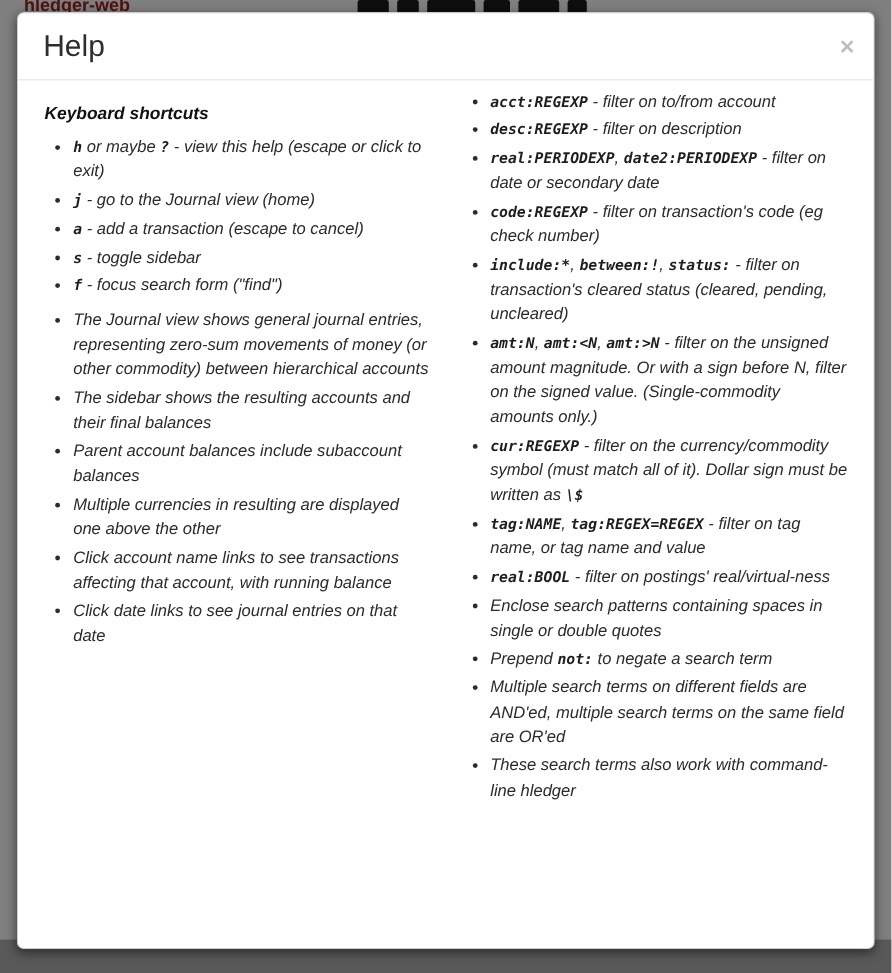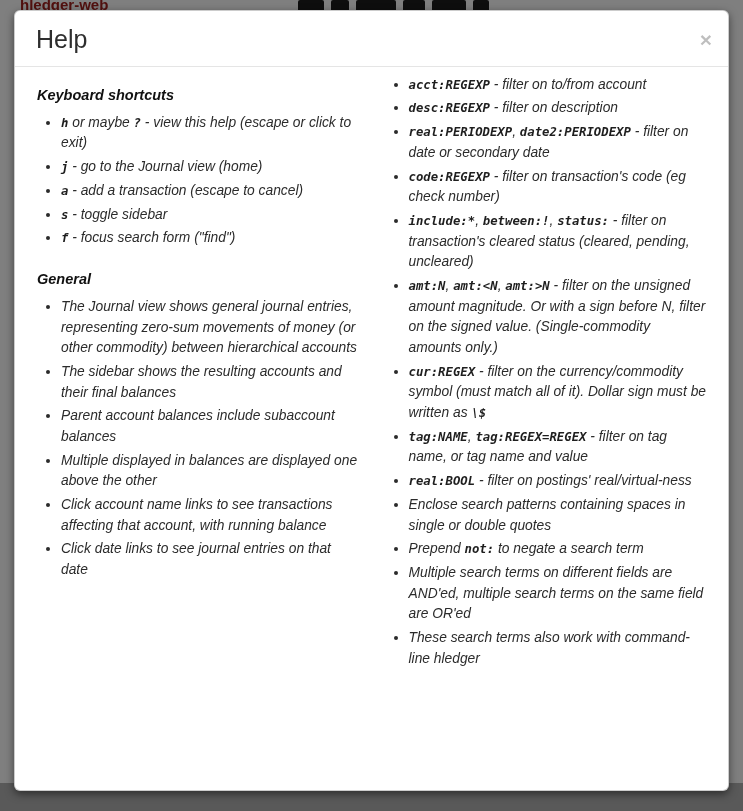--- a/index.html
+++ b/index.html
@@ -104,42 +104,41 @@
         <h4>Keyboard shortcuts</h4>
         <ul>
             <li><code>h</code> or maybe <code>?</code> - view this help (escape or click to exit)</li>
             <li><code>j</code> - go to the Journal view (home)</li>
             <li><code>a</code> - add a transaction (escape to cancel)</li>
             <li><code>s</code> - toggle sidebar</li>
             <li><code>f</code> - focus search form ("find")</li>
           </ul>
       </section>
       <section>
-        <h4>General</h4>
         <ul>
             <li>The Journal view shows general journal entries, representing zero-sum movements of money (or other commodity) between hierarchical accounts</li>
             <li>The sidebar shows the resulting accounts and their final balances</li>
             <li>Parent account balances include subaccount balances</li>
-            <li>Multiple displayed in balances are displayed one above the other</li>
+            <li>Multiple currencies in resulting are displayed one above the other</li>
             <li>Click account name links to see transactions affecting that account, with running balance</li>
             <li>Click date links to see journal entries on that date</li>
           </ul>
       </section>
     </div>
 
     <div class="col">
       <section>
         <ul>
             <li><code>acct:REGEXP</code> - filter on to/from account</li>
             <li><code>desc:REGEXP</code> - filter on description</li>
             <li><code>real:PERIODEXP</code>, <code>date2:PERIODEXP</code> - filter on date or secondary date</li>
             <li><code>code:REGEXP</code> - filter on transaction's code (eg check number)</li>
             <li><code>include:*</code>, <code>between:!</code>, <code>status:</code> - filter on transaction's cleared status (cleared, pending, uncleared)</li>
             <li><code>amt:N</code>, <code>amt:&lt;N</code>, <code>amt:&gt;N</code> - filter on the unsigned amount magnitude. Or with a sign before N, filter on the signed value. (Single-commodity amounts only.)</li>
-            <li><code>cur:REGEX</code> - filter on the currency/commodity symbol (must match all of it). Dollar sign must be written as <code>\$</code></li>
+            <li><code>cur:REGEXP</code> - filter on the currency/commodity symbol (must match all of it). Dollar sign must be written as <code>\$</code></li>
             <li><code>tag:NAME</code>, <code>tag:REGEX=REGEX</code> - filter on tag name, or tag name and value</li>
             <li><code>real:BOOL</code> - filter on postings' real/virtual-ness</li>
             <li>Enclose search patterns containing spaces in single or double quotes</li>
             <li>Prepend <code>not:</code> to negate a search term</li>
             <li>Multiple search terms on different fields are AND'ed, multiple search terms on the same field are OR'ed</li>
             <li>These search terms also work with command-line hledger</li>
           </ul>
       </section>
     </div>
 

